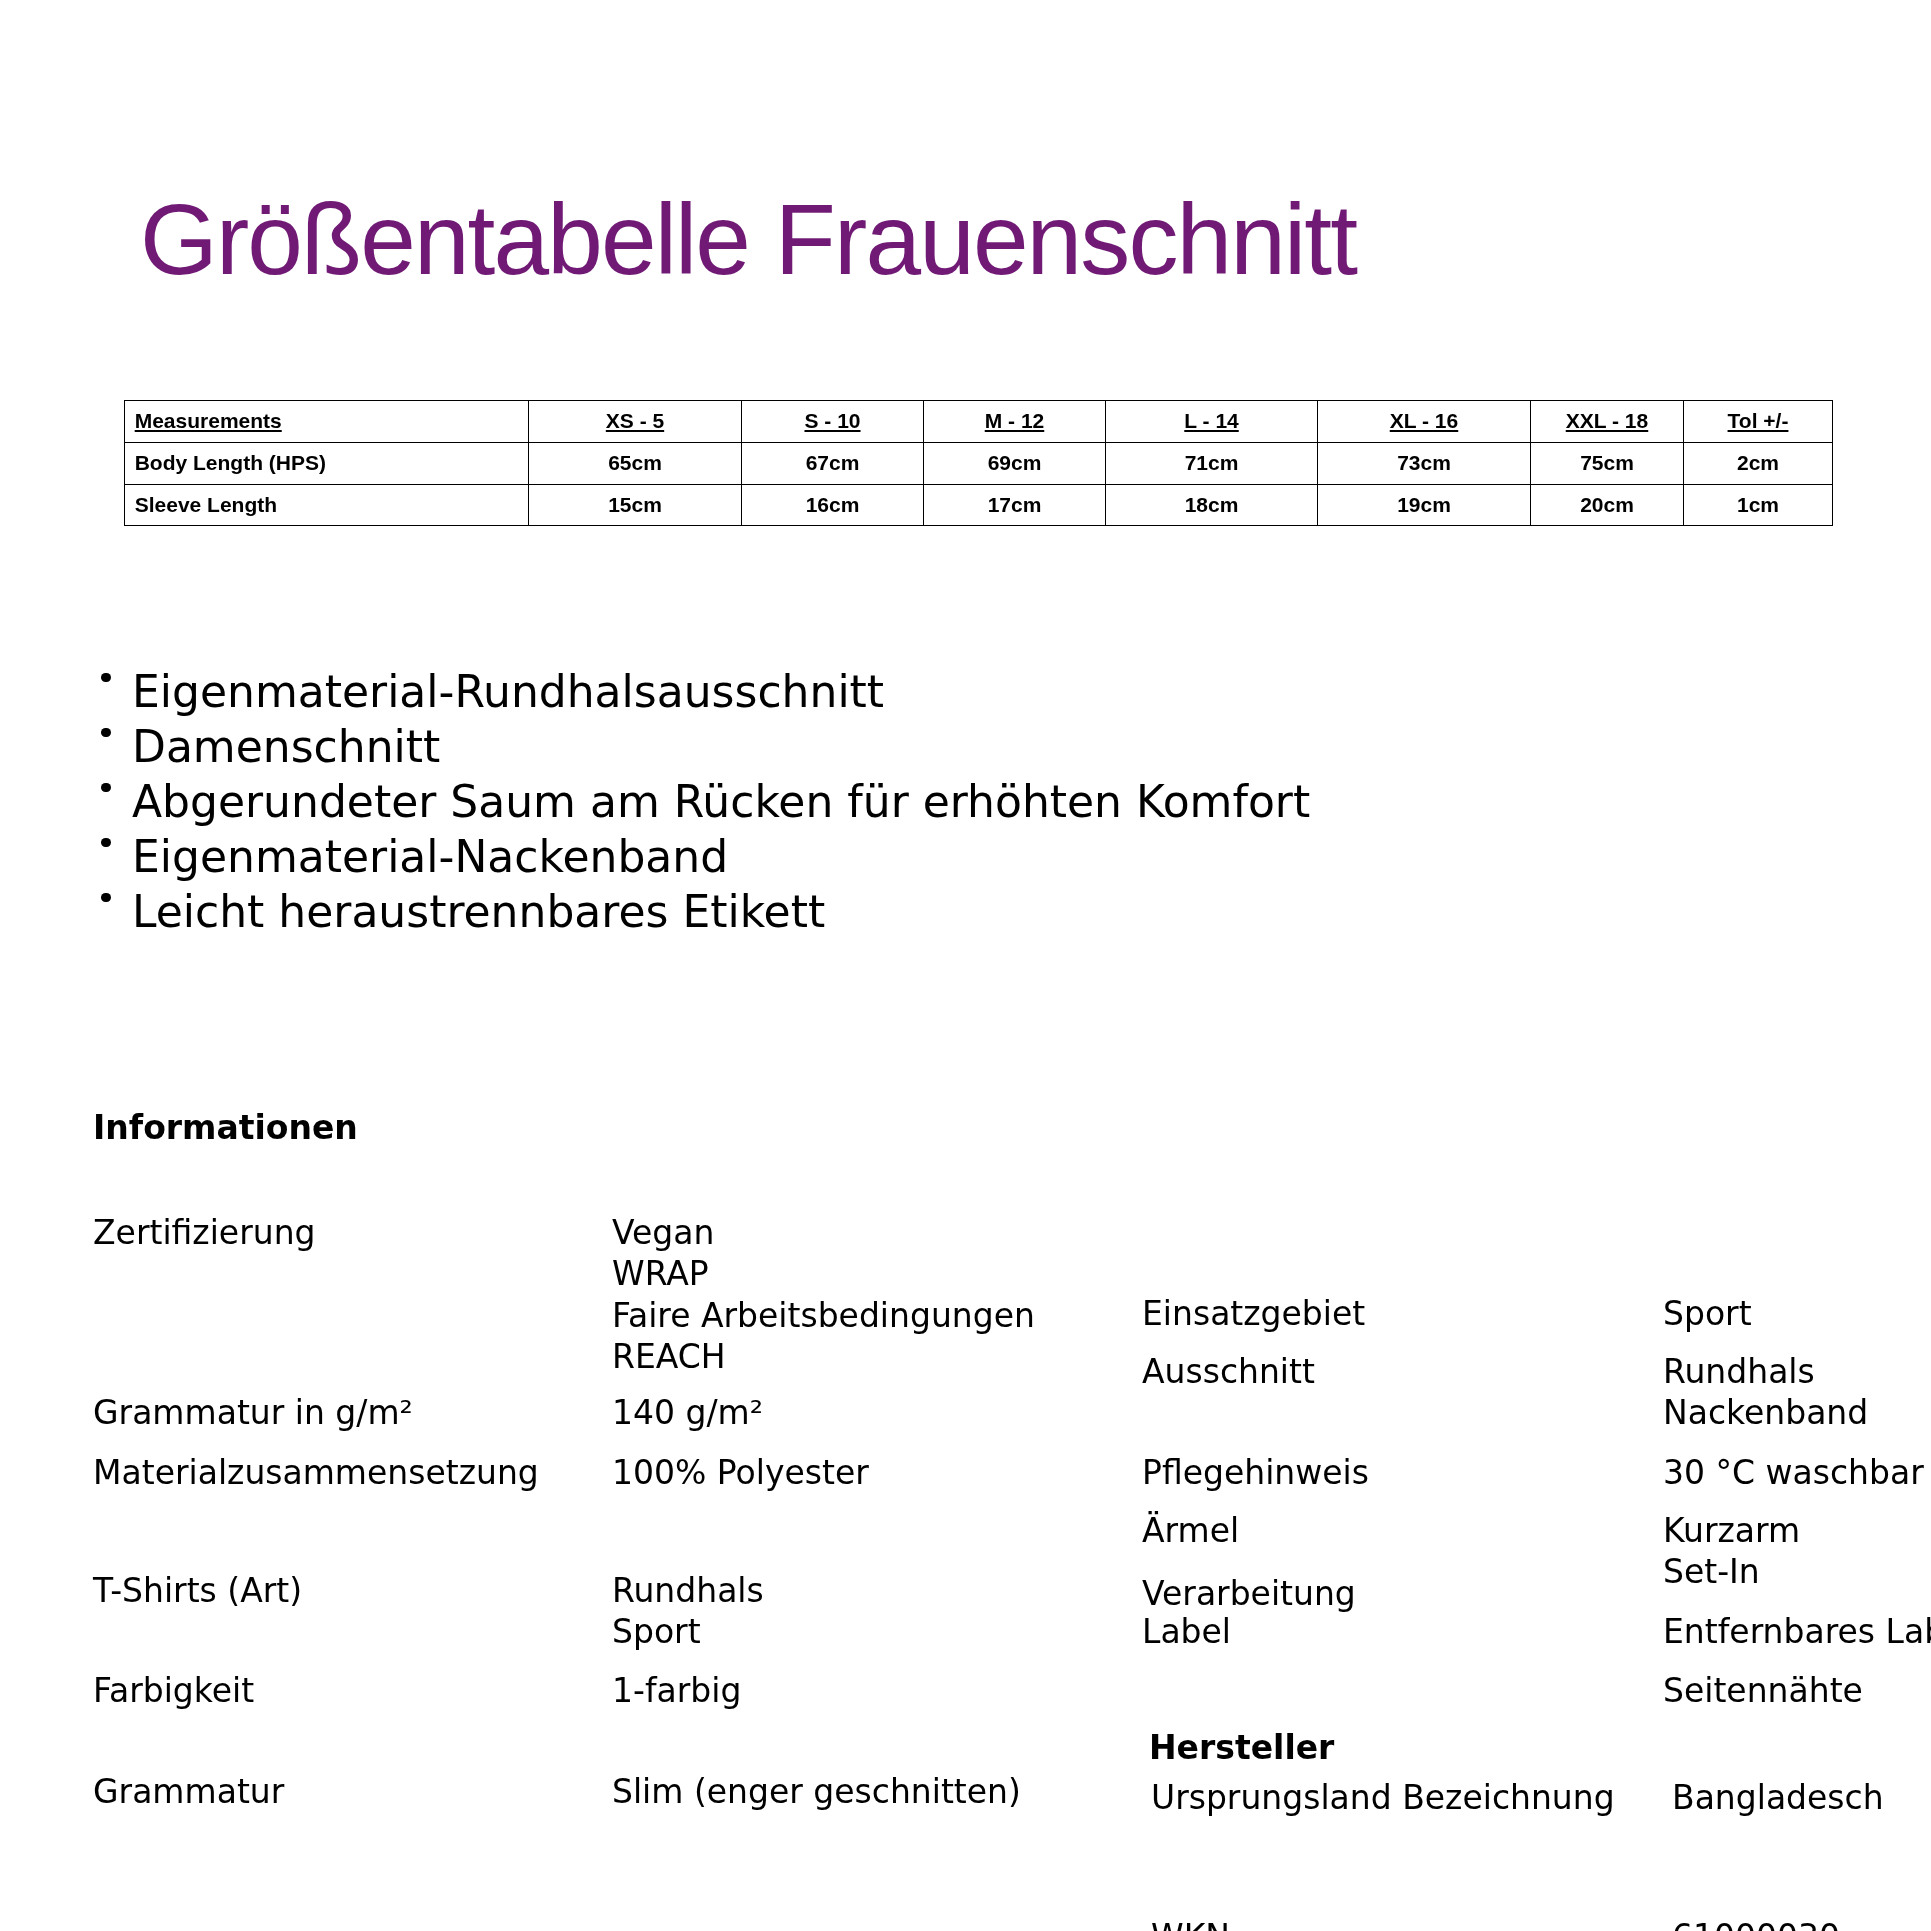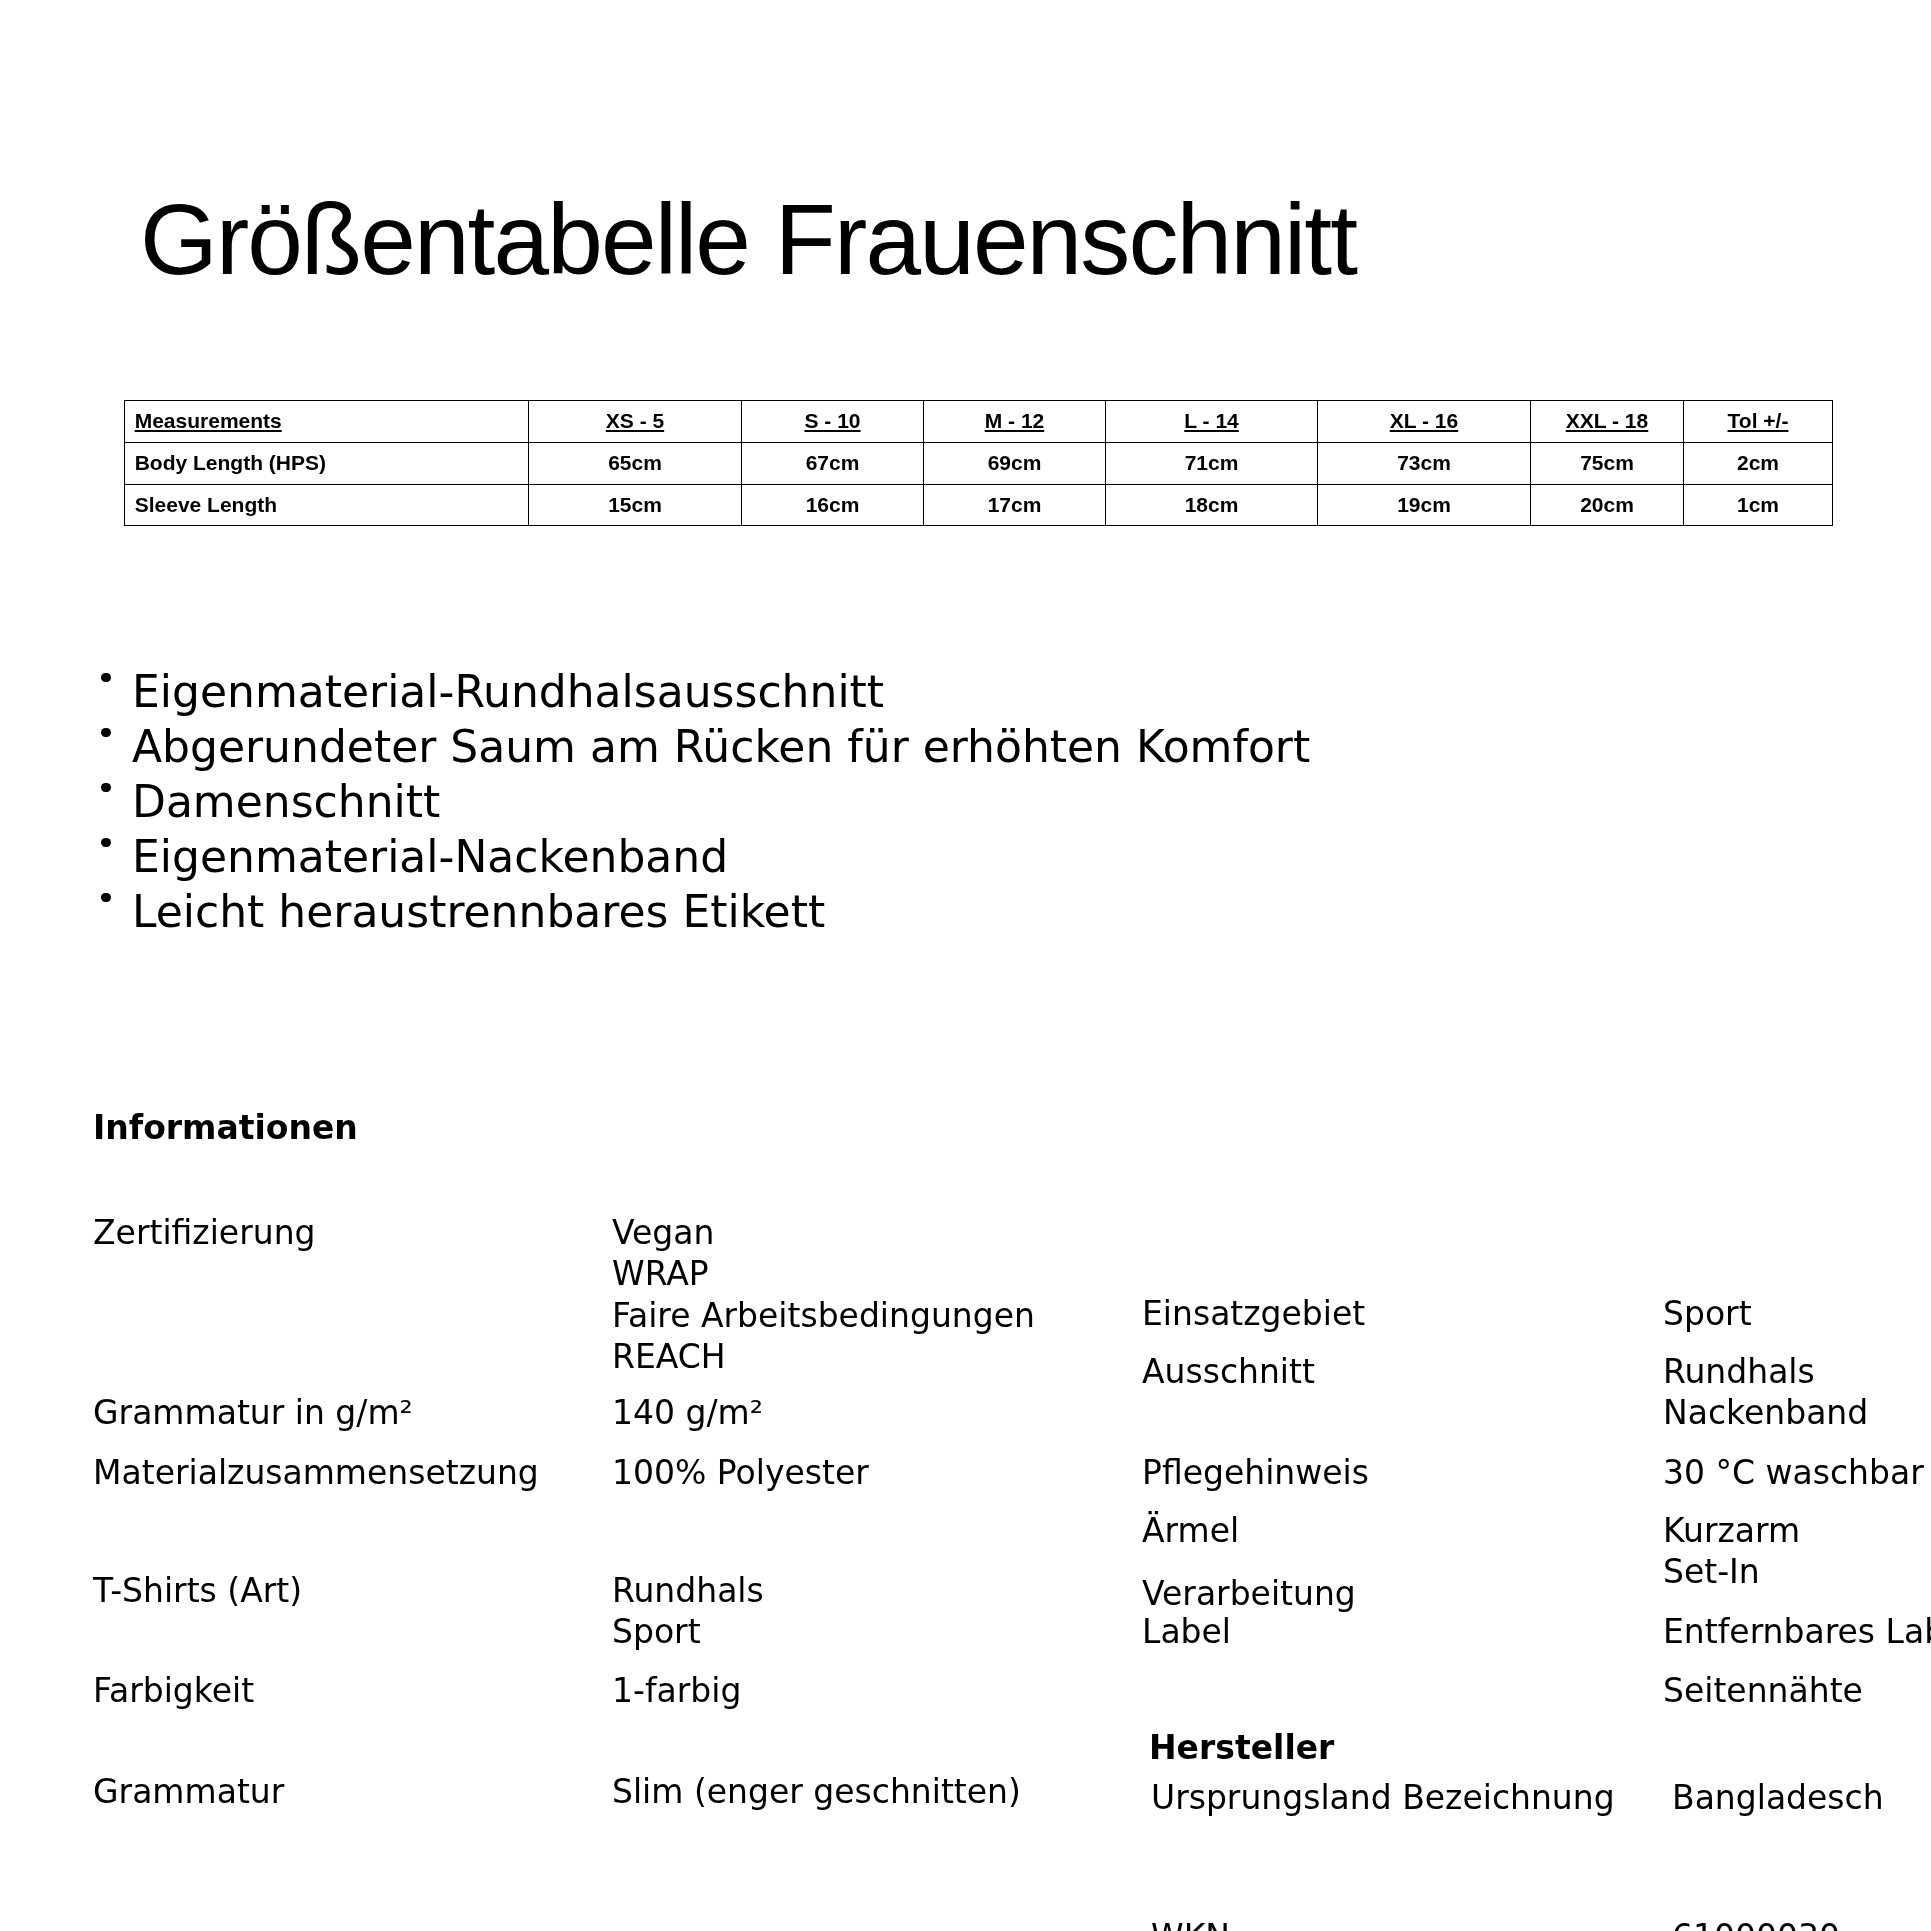--- a/index.html
+++ b/index.html
@@ -16,21 +16,21 @@
   
   .doc-title {
     position: absolute;
     left: 140px;
     top: 182px;
     font-family: "Liberation Sans", sans-serif;
     font-size: 100px;
     font-weight: 400;
     letter-spacing: -1.9px;
     white-space: nowrap;
-    color: #000000;
+    color: #701a75;
   }
 
   
   .size-table {
     position: absolute;
     left: 124px;
     top: 400px;
     border-collapse: collapse;
     table-layout: fixed;
     width: 1707px;
@@ -134,22 +134,22 @@
         <td>18cm</td>
         <td>19cm</td>
         <td>20cm</td>
         <td>1cm</td>
       </tr>
     </tbody>
   </table>
 
   <ul class="features">
     <li>Eigenmaterial-Rundhalsausschnitt</li>
+    <li>Damenschnitt</li>
     <li>Abgerundeter Saum am Rücken für erhöhten Komfort</li>
-    <li>Damenschnitt</li>
     <li>Eigenmaterial-Nackenband</li>
     <li>Leicht heraustrennbares Etikett</li>
   </ul>
 
   <div class="line bold" style="left:93px; top:1110px;">Informationen</div>
 
   <div class="line" style="left:93px;  top:1215px;">Zertifizierung</div>
   <div class="line" style="left:612px; top:1215px;">Vegan</div>
   <div class="line" style="left:612px; top:1256px;">WRAP</div>
   <div class="line" style="left:612px; top:1298px;">Faire Arbeitsbedingungen</div>

